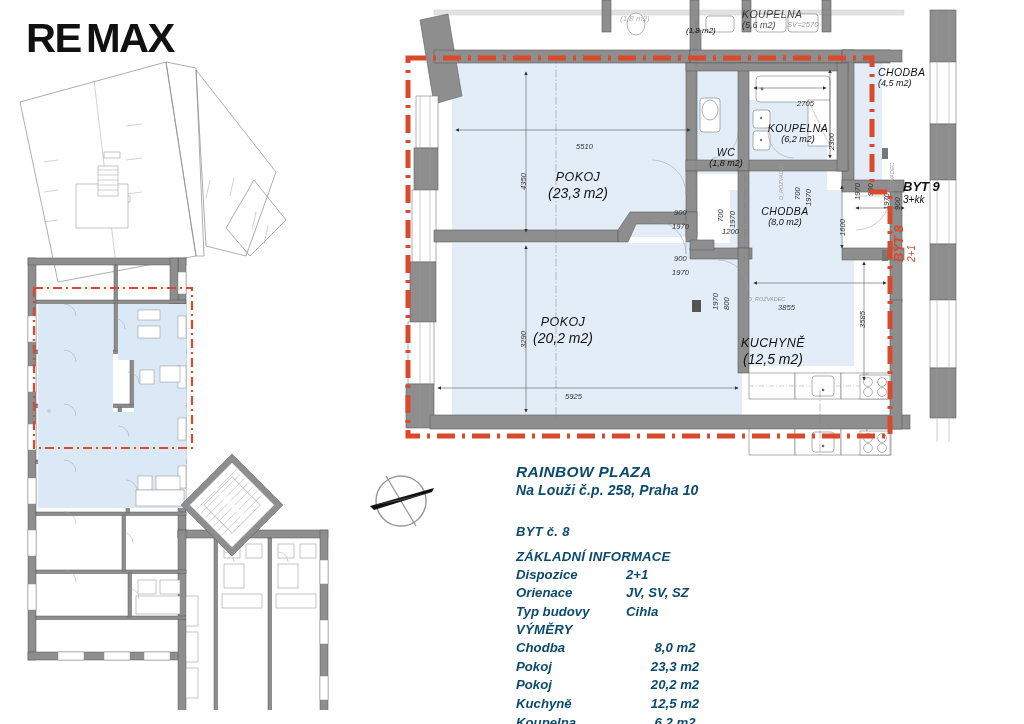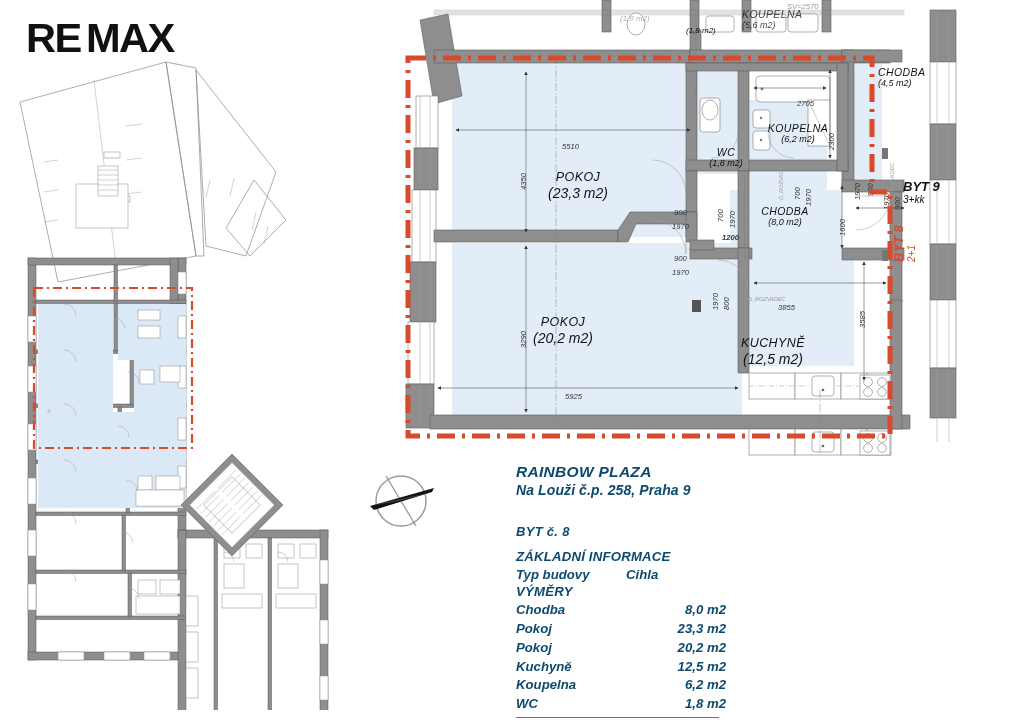--- a/index.html
+++ b/index.html
@@ -70,21 +70,21 @@
   .tbl.right { width: 210px; }
   .tbl h4 {
     margin: 0 0 2px 0;
     font-size: 13.2px; font-weight: bold;
     letter-spacing: .2px;
   }
   .trow { display: flex; line-height: 1.42; }
   .trow .k { width: 110px; flex: 0 0 110px; }
   .trow .v { flex: 1; }
   .tbl.right .trow .k { width: 108px; flex: 0 0 108px; }
-  .tbl.right .trow .v { text-align: right; }
+  .tbl.right .trow .v { text-align: center; }
   .sumline {
     border-top: 1.6px solid #d9492b;
     margin: 3px 0 2px 0;
     width: 203px;
   }
 
   
   .plabel {
     position: absolute;
     font-family: "Liberation Sans", sans-serif;
@@ -520,45 +520,45 @@
   </div>
 
   <div class="plabel sm" style="left:878px; top:66px; width:72px; text-align:left;">
     <span class="nm">CHODBA</span>
     <span class="ar">(4,5 m2)</span>
   </div>
   <div class="plabel sm" style="left:742px; top:8px; width:70px; text-align:left; opacity:.78;">
     <span class="nm">KOUPELNA</span>
     <span class="ar">(5,6 m2)</span>
   </div>
-  <div class="dimtxt faint" style="left:787px; top:2px;">SV=2570</div>
+  <div class="dimtxt faint" style="left:787px; top:20px;">SV=2570</div>
   <div class="plabel xs" style="left:686px; top:26px; width:46px; text-align:left;">
     <span class="ar">(1,8 m2)</span>
   </div>
   <div class="plabel xs" style="left:620px; top:14px; width:46px; text-align:left; opacity:.35;">
     <span class="ar">(1,8 m2)</span>
   </div>
 
   <div class="bytlbl blk" style="left:903px; top:180px;">
     <span class="b1">BYT 9</span>
     <span class="b2">3+kk</span>
   </div>
   <div class="bytlbl red rot" style="left:892px; top:262px;">
     <span class="b1">BYT 8</span>
     <span class="b2">2+1</span>
   </div>
 
-  <div class="dimtxt" style="left:562px; top:142px;">5510</div>
+  <div class="dimtxt" style="left:576px; top:142px;">5510</div>
   <div class="dimtxt v" style="left:519px; top:190px;">4350</div>
   <div class="dimtxt" style="left:565px; top:392px;">5925</div>
   <div class="dimtxt v" style="left:519px; top:348px;">3290</div>
   <div class="dimtxt" style="left:778px; top:303px;">3855</div>
   <div class="dimtxt v" style="left:858px; top:328px;">3585</div>
   <div class="dimtxt v" style="left:838px; top:236px;">1600</div>
-  <div class="dimtxt" style="left:722px; top:233px;font-weight:bold;">1200</div>
+  <div class="dimtxt" style="left:722px; top:227px;">1200</div>
   <div class="dimtxt v" style="left:827px; top:150px;">2300</div>
   <div class="dimtxt" style="left:797px; top:99px;">2705</div>
 
   <div class="dimtxt" style="left:674px; top:208px;">900</div>
   <div class="dimtxt" style="left:672px; top:222px;">1970</div>
   <div class="dimtxt" style="left:674px; top:254px;">900</div>
   <div class="dimtxt" style="left:672px; top:268px;">1970</div>
   <div class="dimtxt v" style="left:716px; top:222px;">700</div>
   <div class="dimtxt v" style="left:728px; top:228px;">1970</div>
   <div class="dimtxt v" style="left:793px; top:200px;">700</div>
@@ -581,28 +581,36 @@
     <svg width="86" height="86" viewBox="0 0 86 86" xmlns="http://www.w3.org/2000/svg">
       <circle cx="43" cy="43" r="25" fill="none" stroke="#9a9a9a" stroke-width="1.4"></circle>
       <line x1="28" y1="18" x2="58" y2="68" stroke="#9a9a9a" stroke-width="1.3"></line>
       <polygon points="12,48 76,30 74,34 16,52" fill="#111"></polygon>
       <polygon points="12,48 74,34 40,43" fill="#4a4a4a"></polygon>
     </svg>
   </div>
 
   <div id="infoblock">
     <div class="bld-name">RAINBOW PLAZA</div>
-    <div class="bld-addr">Na Louži č.p. 258, Praha 9</div>
+    <div class="bld-addr">Na Louži č.p. 258, Praha 10</div>
 
     <div class="unit-title">BYT č. 8</div>
 
     <div class="tables">
       <div class="tbl left">
         <h4>ZÁKLADNÍ INFORMACE</h4>
         <div class="trow">
+          <span class="k">Dispozice</span>
+          <span class="v">2+1</span>
+        </div>
+        <div class="trow">
+          <span class="k">Orienace</span>
+          <span class="v">JV, SV, SZ</span>
+        </div>
+        <div class="trow">
           <span class="k">Typ budovy</span>
           <span class="v">Cihla</span>
         </div>
       </div>
 
       <div class="tbl right">
         <h4>VÝMĚRY</h4>
         <div class="trow">
           <span class="k">Chodba</span>
           <span class="v">8,0 m2</span>

